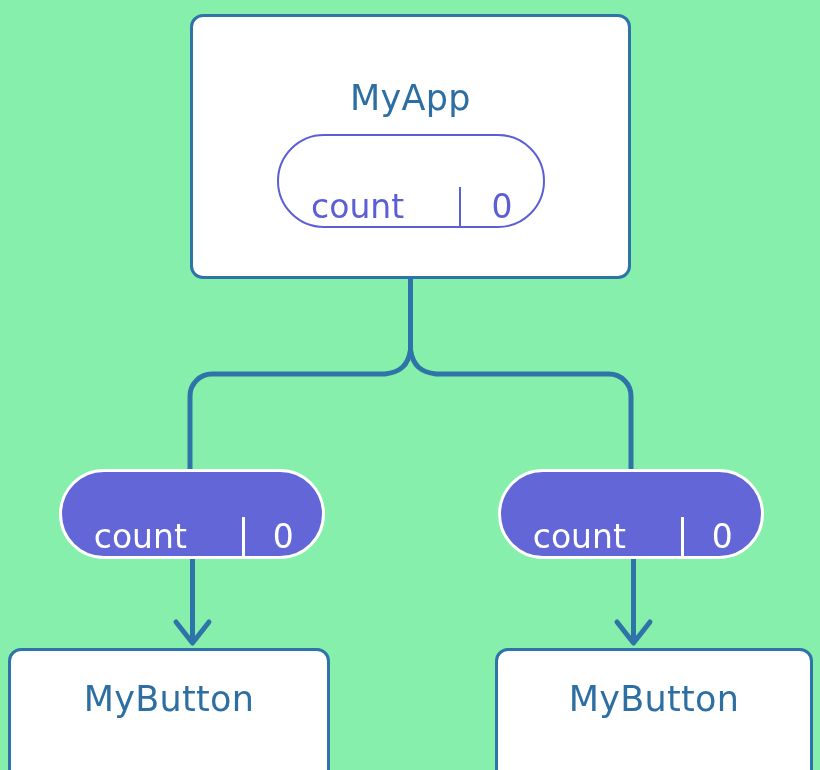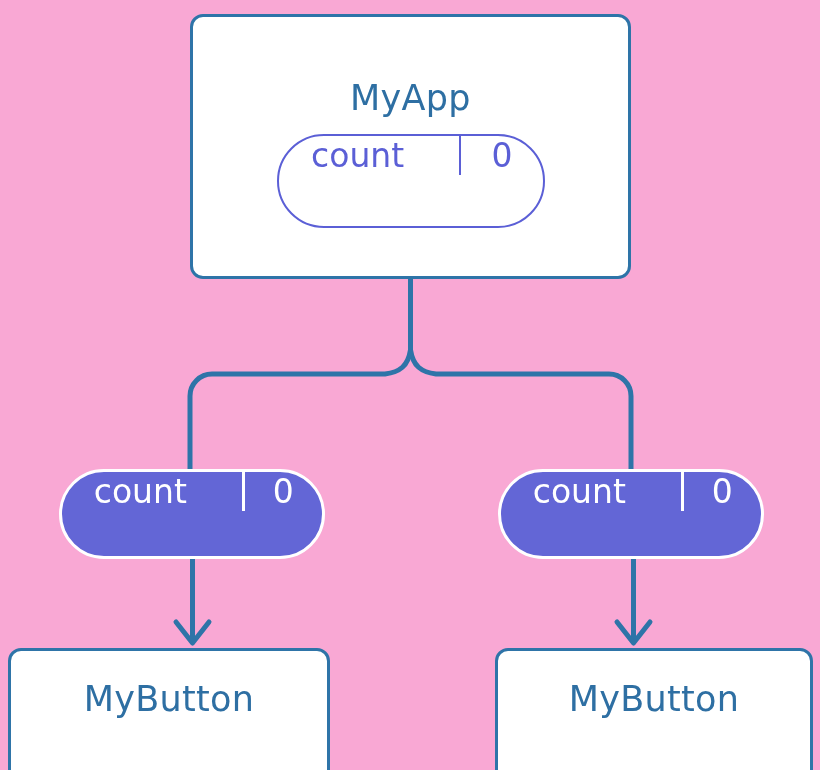--- a/index.html
+++ b/index.html
@@ -9,21 +9,21 @@
   body {
     width: 820px;
     height: 770px;
     overflow: hidden;
     font-family: "DejaVu Sans", sans-serif;
   }
   #stage {
     position: relative;
     width: 820px;
     height: 770px;
-    background: #f9a8d4;
+    background: #86efac;
     overflow: hidden;
   }
   #wires {
     position: absolute;
     left: 0;
     top: 0;
     width: 820px;
     height: 770px;
     pointer-events: none;
     z-index: 1;
@@ -66,21 +66,21 @@
   #button-box-left  { left: 8px;   width: 322px; }
   #button-box-right { left: 495px; width: 318px; }
   .button-title {
     top: 28px;
   }
 
   
   .pill {
     position: absolute;
     display: flex;
-    align-items: flex-start;
+    align-items: flex-end;
     box-sizing: border-box;
     z-index: 3;
     border-radius: 999px;
     overflow: hidden;
     gap: 23px;
   }
   .pill-key, .pill-val {
     display: flex;
     align-items: center;
     justify-content: center;

